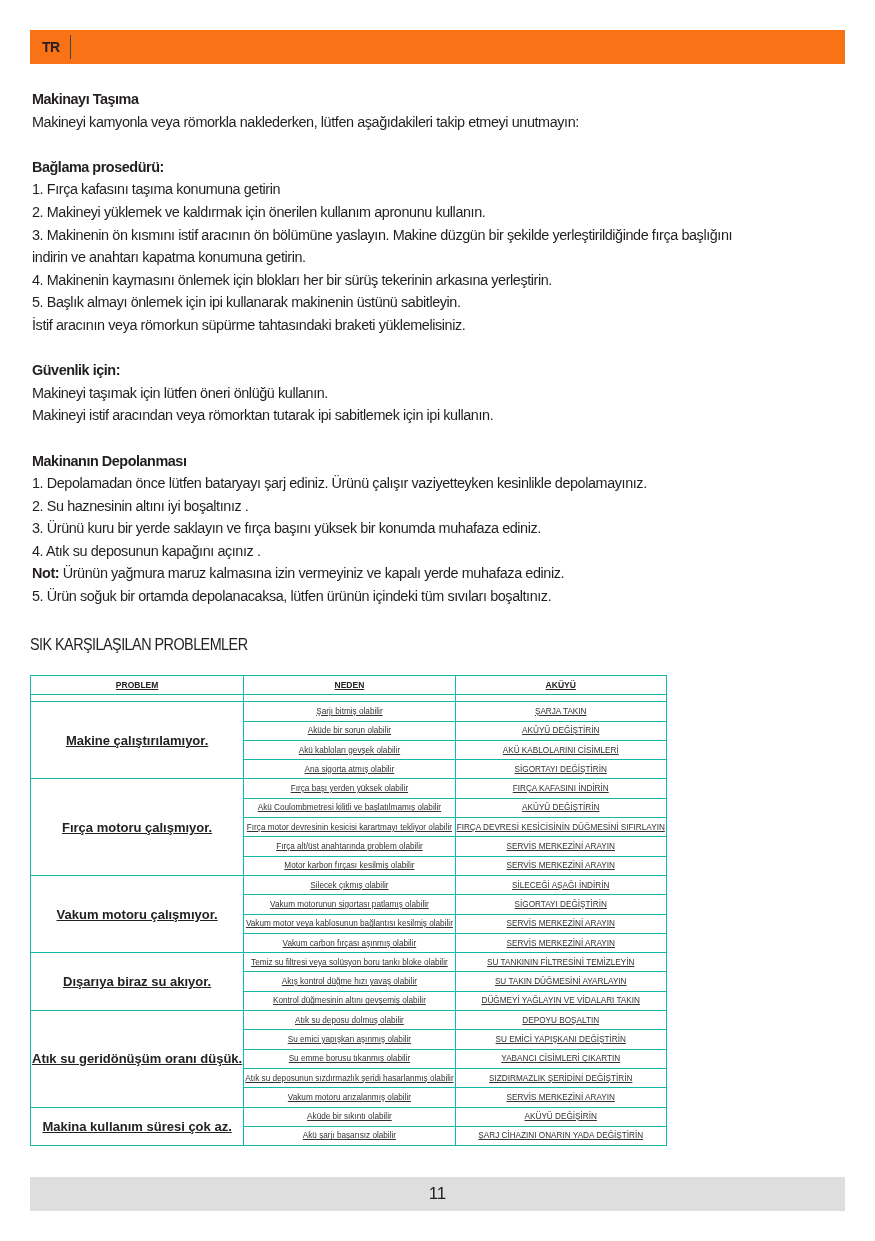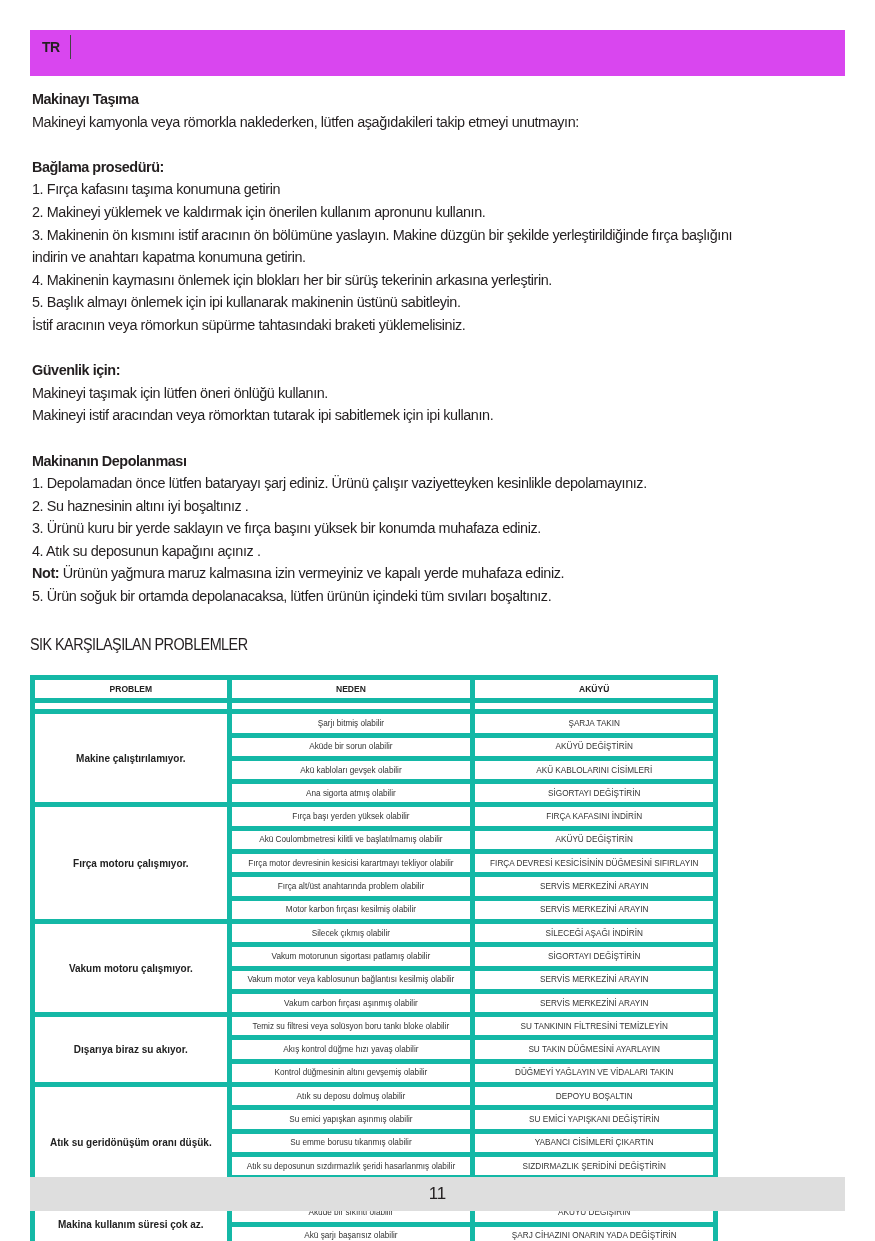--- a/index.html
+++ b/index.html
@@ -1,34 +1,34 @@
 <!DOCTYPE html>
 <html><head>
 <meta charset="utf-8">
 <style>
   html, body { margin: 0; padding: 0; background: #ffffff; }
   body { width: 875px; height: 1241px; position: relative; overflow: hidden;
          font-family: "Liberation Sans", sans-serif; color: #231f20; }
-  .topbar { position: absolute; left: 30px; top: 30px; width: 815px; height: 46px; background: #d946ef; }
+  .topbar { position: absolute; left: 30px; top: 30px; width: 815px; height: 34px; background: #f97316; }
   .topbar .lang { position: absolute; left: 12px; top: 9px; font-size: 14px; font-weight: bold; letter-spacing: -0.5px; }
   .topbar .sep { position: absolute; left: 40px; top: 5px; width: 1px; height: 24px; background: #444; }
   .content { position: absolute; left: 32px; top: 88px; width: 820px; font-size: 15.5px; line-height: 22.6px;
              letter-spacing: -0.45px; transform: scaleX(0.93); transform-origin: left top; }
   .content p { margin: 0; }
   .content h3 { margin: 0; font-size: 15.5px; font-weight: bold; letter-spacing: -0.5px; }
   .gap { height: 22.6px; }
   .section-title { position: absolute; left: 30px; top: 636px; font-size: 16px; letter-spacing: -0.6px;
                    transform: scaleX(0.9); transform-origin: left top; }
   table.problems { position: absolute; left: 30px; top: 675px; width: 604px; border-collapse: collapse;
                    font-size: 8.2px; color: #333; }
-  table.problems td, table.problems th { border: 5px solid #14b8a6; text-align: center; padding: 0 15px;
-                   white-space: nowrap; height: 18.3px; }
+  table.problems td, table.problems th { border: 1px solid #14b8a6; text-align: center; padding: 0 1px;
+                   white-space: nowrap; height: 18.3px; text-decoration: underline; }
   table.problems th { font-weight: bold; font-size: 8.5px; color: #222; }
   table.problems tr.spacer td { height: 6px; }
-  table.problems td.prob { font-weight: bold; font-size: 10px; color: #222; margin-left: 36px; }
+  table.problems td.prob { font-weight: bold; font-size: 13px; color: #222; margin-left: 36px; }
   table.problems td.cause, table.problems td.sol { border-top-color: #999; }
   .col1 { width: 146px; } .col2 { width: 232px; } .col3 { width: 224px; }
   .bottombar { position: absolute; left: 30px; top: 1177px; width: 815px; height: 34px; background: #dedede; }
   .bottombar .page { position: absolute; left: 0; right: 0; top: 7px; text-align: center; font-size: 17px; font-weight: normal; }
 </style>
 </head>
 <body>
 
 <div class="topbar">
   <span class="lang">TR</span>

